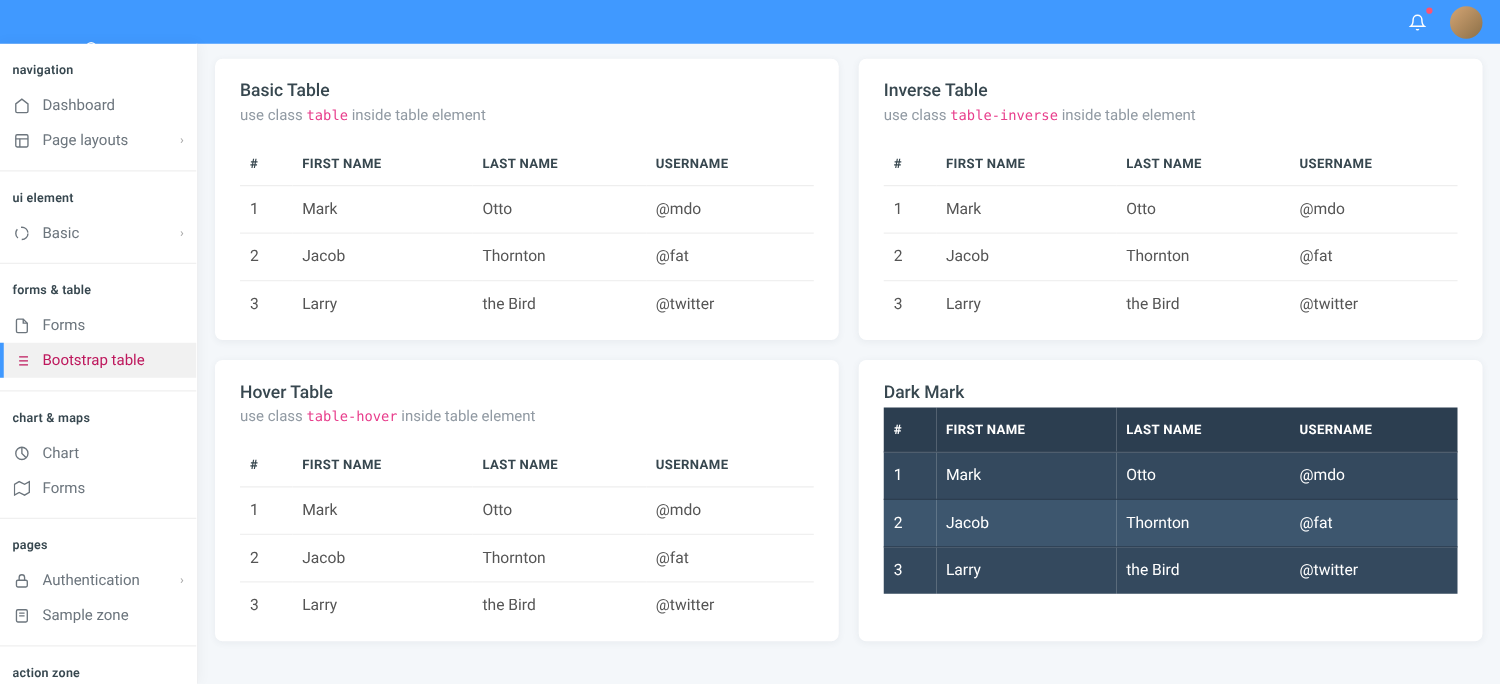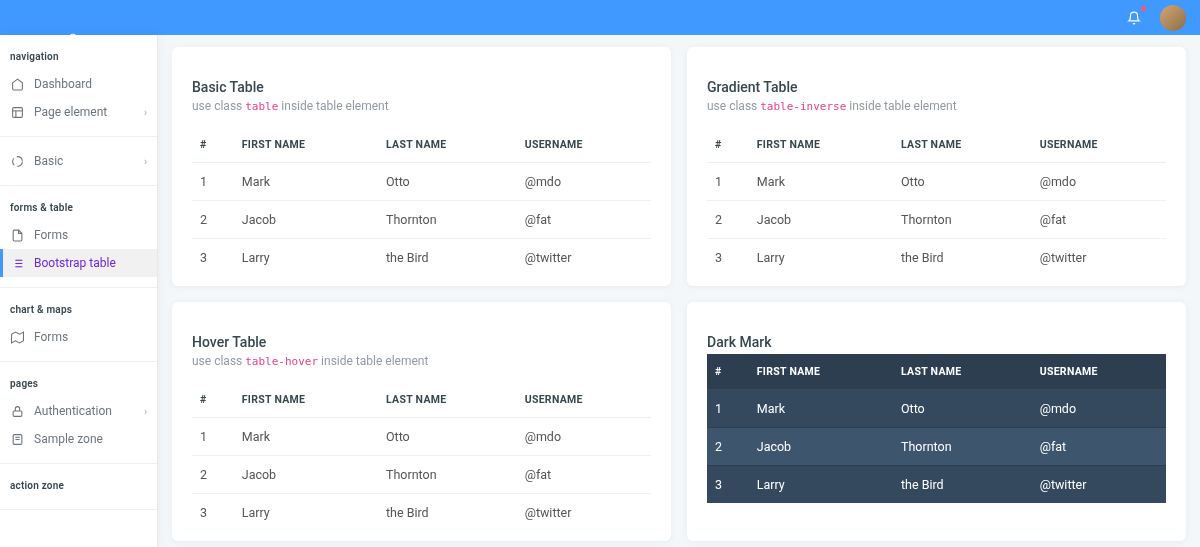--- a/index.html
+++ b/index.html
@@ -14,27 +14,27 @@
 .header-icon { color: #fff; cursor: pointer; display: flex; align-items: center; justify-content: center; width: 20px; height: 20px; }
 .header-right { display: flex; align-items: center; gap: 16px; }
 .avatar { width: 26px; height: 26px; border-radius: 50%; background: linear-gradient(135deg,#d4a574 0%,#8b6f47 100%); }
 .notif { position: relative; }
 .notif::after { content: ""; position: absolute; top: -2px; right: -2px; width: 5px; height: 5px; background: #ff5370; border-radius: 50%; }
 .layout { display: flex; }
 .sidebar { width: 158px; background: #fff; height: calc(100vh - 35px); overflow-y: auto; border-right: 1px solid #e8e8e8; box-shadow: 0 0 11px rgba(0,0,0,0.05); }
 .nav-section { padding: 10px 0; border-bottom: 1px solid #f0f0f0; }
 .nav-title { font-size: 10px; font-weight: 600; text-transform: lowercase; color: #37474f; padding: 6px 10px 8px; letter-spacing: 0.2px; }
 .nav-item { display: flex; align-items: center; padding: 7px 10px; color: #6c757d; cursor: pointer; gap: 10px; font-size: 12px; position: relative; }
-.nav-item.active { background: #f1f1f1; color: #6d28d9; }
+.nav-item.active { background: #f1f1f1; color: #be185d; }
 .nav-item.active::before { content: ""; position: absolute; left: 0; top: 0; bottom: 0; width: 3px; background: #4099ff; }
 .nav-icon { width: 14px; height: 14px; display: flex; align-items: center; justify-content: center; flex-shrink: 0; }
 .nav-chevron { margin-left: auto; font-size: 10px; color: #aaa; }
 .main { flex: 1; padding: 12px 14px; overflow-y: auto; height: calc(100vh - 35px); }
 .grid { display: grid; grid-template-columns: 1fr 1fr; gap: 16px; }
-.card { background: #fff; border-radius: 6px; box-shadow: 0 1px 6px rgba(69,90,100,0.07); padding: 32px 20px 10px; }
+.card { background: #fff; border-radius: 6px; box-shadow: 0 1px 6px rgba(69,90,100,0.07); padding: 18px 20px 10px; }
 .card-title { font-size: 14px; font-weight: 500; color: #37474f; margin-bottom: 4px; }
 .card-sub { font-size: 12px; color: #919aa3; margin-bottom: 14px; }
 .card-sub code { font-family: monospace; color: #e83e8c; font-size: 11px; }
 table { width: 100%; border-collapse: collapse; }
 th { text-align: left; font-size: 10.5px; font-weight: 700; text-transform: uppercase; padding: 11px 8px; border-bottom: 1px solid #eee; color: #37474f; letter-spacing: 0.3px;}
 td { padding: 11px 8px; border-bottom: 1px solid #f0f0f0; font-size: 12.5px; color: #555; }
 tbody tr:last-child td { border-bottom: none; }
 .table-dark th { background: #2c3e50; color: #fff; border-bottom-color: #3a4a5a; }
 .table-dark td { background: #34495e; color: #fff; border-bottom-color: #2c3e50; }
 .table-dark tbody tr:nth-child(even) td { background: #3d566e; }
@@ -92,25 +92,26 @@
           <span>Dashboard</span>
         </div>
         <div class="nav-item">
           <span class="nav-icon">
             <svg width="13" height="13" viewBox="0 0 24 24" fill="none" stroke="currentColor" stroke-width="2">
               <rect x="3" y="3" width="18" height="18" rx="2"></rect>
               <line x1="3" y1="9" x2="21" y2="9"></line>
               <line x1="9" y1="21" x2="9" y2="9"></line>
             </svg>
           </span>
-          <span>Page element</span>
+          <span>Page layouts</span>
           <span class="nav-chevron">›</span>
         </div>
       </div>
       <div class="nav-section">
+        <div class="nav-title">ui element</div>
         <div class="nav-item">
           <span class="nav-icon">
             <svg width="13" height="13" viewBox="0 0 24 24" fill="none" stroke="currentColor" stroke-width="2">
               <circle cx="12" cy="12" r="9" stroke-dasharray="14 6"></circle>
             </svg>
           </span>
           <span>Basic</span>
           <span class="nav-chevron">›</span>
         </div>
       </div>
@@ -134,20 +135,29 @@
               <line x1="3" y1="6" x2="3.01" y2="6"></line>
               <line x1="3" y1="12" x2="3.01" y2="12"></line>
               <line x1="3" y1="18" x2="3.01" y2="18"></line>
             </svg>
           </span>
           <span>Bootstrap table</span>
         </div>
       </div>
       <div class="nav-section">
         <div class="nav-title">chart &amp; maps</div>
+        <div class="nav-item">
+          <span class="nav-icon">
+            <svg width="13" height="13" viewBox="0 0 24 24" fill="none" stroke="currentColor" stroke-width="2">
+              <circle cx="12" cy="12" r="9"></circle>
+              <path d="M12 3v9l6 6"></path>
+            </svg>
+          </span>
+          <span>Chart</span>
+        </div>
         <div class="nav-item">
           <span class="nav-icon">
             <svg width="13" height="13" viewBox="0 0 24 24" fill="none" stroke="currentColor" stroke-width="2">
               <polygon points="1 6 1 22 8 18 16 22 23 18 23 2 16 6 8 2 1 6"></polygon>
             </svg>
           </span>
           <span>Forms</span>
         </div>
       </div>
       <div class="nav-section">
@@ -207,21 +217,21 @@
               <tr>
                 <td>3</td>
                 <td>Larry</td>
                 <td>the Bird</td>
                 <td>@twitter</td>
               </tr>
             </tbody>
           </table>
         </div>
         <div class="card">
-          <div class="card-title">Gradient Table</div>
+          <div class="card-title">Inverse Table</div>
           <div class="card-sub"><span>use class </span><code>table-inverse</code><span> inside table element</span></div>
           <table>
             <thead>
               <tr>
                 <th>#</th>
                 <th>FIRST NAME</th>
                 <th>LAST NAME</th>
                 <th>USERNAME</th>
               </tr>
             </thead>

